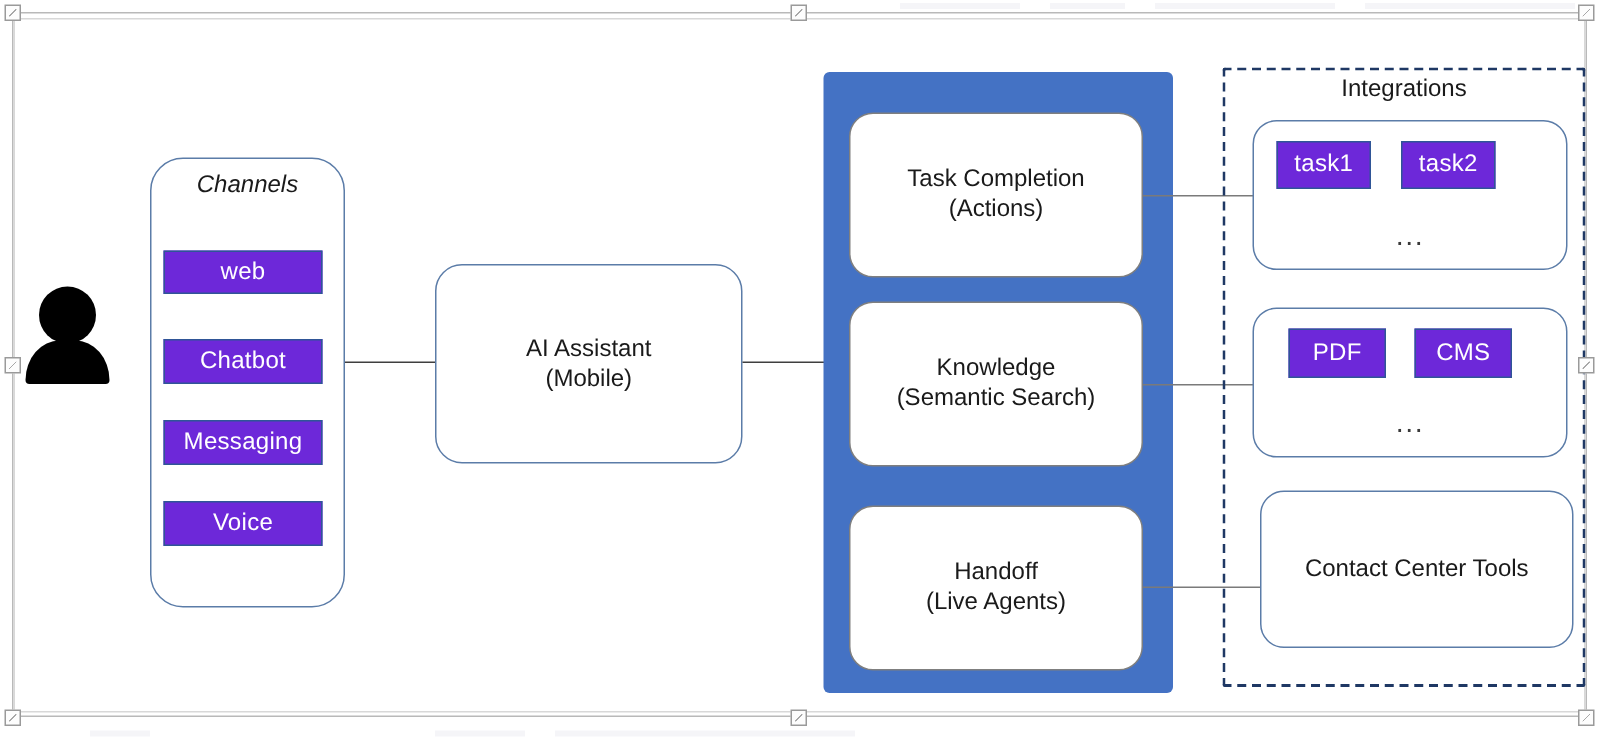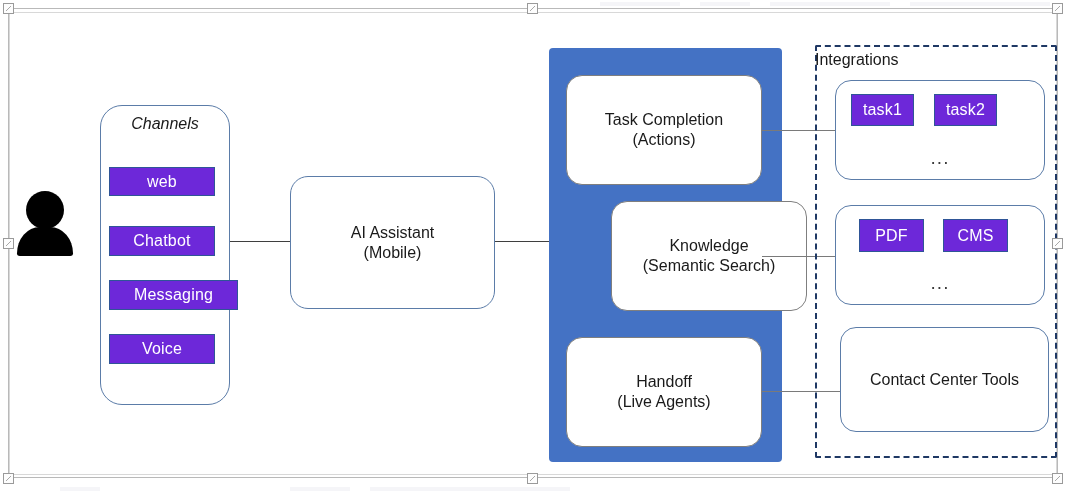--- a/index.html
+++ b/index.html
@@ -135,21 +135,21 @@
   .dashdot {
     position: absolute;
     box-sizing: border-box;
     border: 2px dashed #1f3864;
     border-radius: 2px;
     background: transparent;
   }
   .dashdot-title {
     position: absolute;
     width: 100%;
-    text-align: left;
+    text-align: center;
     font-size: 16px;
     color: #1a1a1a;
   }
   .ellipsis {
     position: absolute;
     font-size: 19px;
     color: #3a3a3a;
     letter-spacing: 1px;
     text-align: center;
     line-height: 1;
@@ -174,40 +174,40 @@
   <div class="person" style="left:17px; top:191px; width:56px; height:65px;">
     <div class="head"></div>
     <div class="body"></div>
   </div>
 
   <div class="rbox" style="left:100px; top:105px; width:130px; height:300px; border-radius:22px; align-items:flex-start;"></div>
   <div class="label" style="left:100px; top:115px; width:130px;">Channels</div>
 
   <div class="chip" style="left:109px; top:167px; width:106px; height:29px;">web</div>
   <div class="chip" style="left:109px; top:226px; width:106px; height:30px;">Chatbot</div>
-  <div class="chip" style="left:109px; top:280px; width:129px; height:30px;">Messaging</div>
+  <div class="chip" style="left:109px; top:280px; width:106px; height:30px;">Messaging</div>
   <div class="chip" style="left:109px; top:334px; width:106px; height:30px;">Voice</div>
 
   <div class="connector" style="left:230px; top:241px; width:61px;"></div>
 
   <div class="rbox" style="left:290px; top:176px; width:205px; height:133px; flex-direction:column;">
     <span>AI Assistant</span>
     <span>(Mobile)</span>
   </div>
 
   <div class="connector" style="left:495px; top:241px; width:56px;"></div>
 
   <div class="blue-column" style="left:549px; top:48px; width:233px; height:414px;"></div>
 
   <div class="rbox" style="left:566px; top:75px; width:196px; height:110px; border-radius:16px; flex-direction:column; border-color:#7f7f7f;">
     <span>Task Completion</span>
     <span>(Actions)</span>
   </div>
 
-  <div class="rbox" style="left:566px; top:201px; width:196px; height:110px; border-radius:16px; flex-direction:column; border-color:#7f7f7f;margin-left:45px;">
+  <div class="rbox" style="left:566px; top:201px; width:196px; height:110px; border-radius:16px; flex-direction:column; border-color:#7f7f7f;">
     <span>Knowledge</span>
     <span>(Semantic Search)</span>
   </div>
 
   <div class="rbox" style="left:566px; top:337px; width:196px; height:110px; border-radius:16px; flex-direction:column; border-color:#7f7f7f;">
     <span>Handoff</span>
     <span>(Live Agents)</span>
   </div>
 
   <div class="connector grey" style="left:762px; top:130px; width:86px;"></div>

